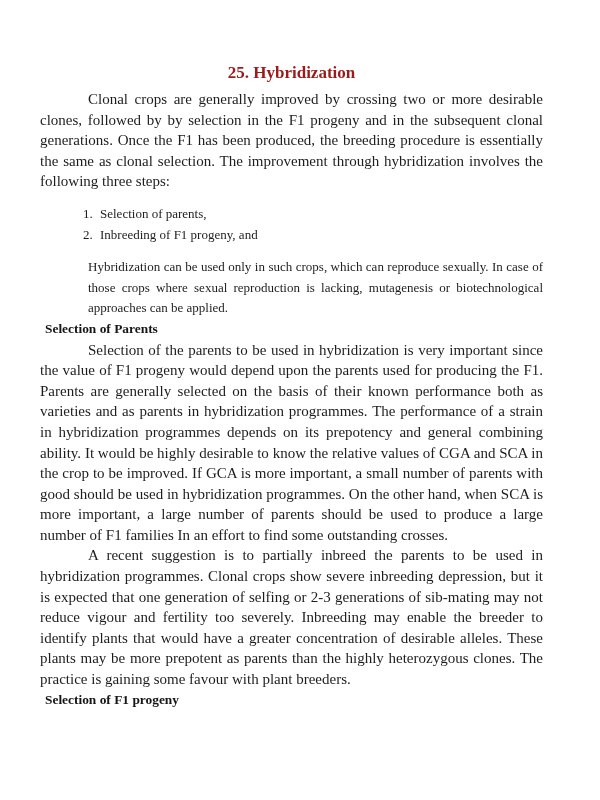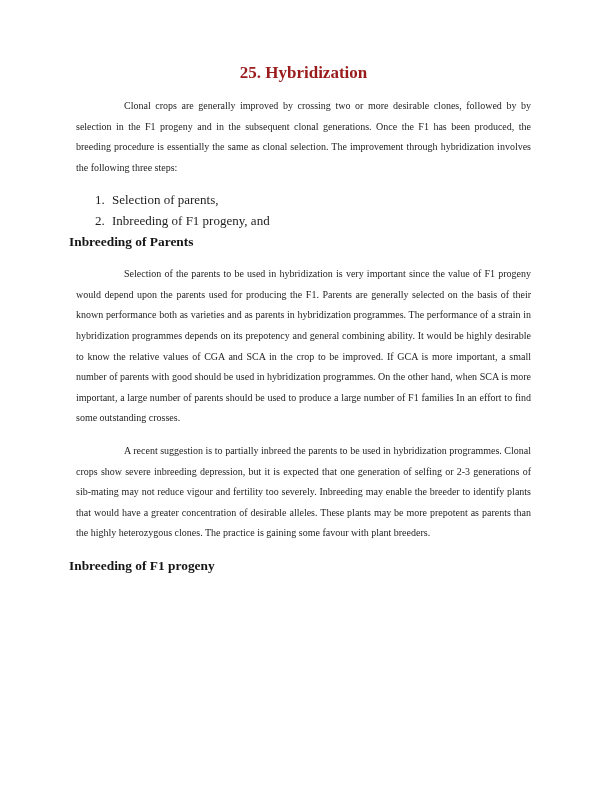--- a/index.html
+++ b/index.html
@@ -11,39 +11,39 @@
     height: 800px;
     background: #ffffff;
     font-family: "Liberation Serif", "DejaVu Serif", serif;
     color: #1d1d1d;
     overflow: hidden;
   }
   .page {
     box-sizing: border-box;
     width: 600px;
     height: 624px;
-    padding: 62px 57px 0 64px;
+    padding: 62px 57px 0 40px;
   }
   .doc-title {
     margin: 0 0 5px 0;
     text-align: center;
     font-size: 17px;
     line-height: 22px;
     font-weight: bold;
     color: #9a1b1b;
   }
   .para {
-    margin: 12px;
-    font-size: 10px;
+    margin: 0;
+    font-size: 15px;
     line-height: 20.6px;
     text-align: justify;
     text-indent: 48px;
   }
   ol.steps {
-    margin: 0;
+    margin: 12px;
     padding: 0 0 0 31px;
     list-style: none;
     font-size: 13px;
     line-height: 20.6px;
   }
   ol.steps li .num {
     display: inline-block;
     width: 17px;
   }
   .note-para {
@@ -72,23 +72,24 @@
 
   <ol class="steps">
     <li>
       <span class="num">1.</span><span>Selection of parents,</span>
     </li>
     <li>
       <span class="num">2.</span><span>Inbreeding of F1 progeny, and</span>
     </li>
   </ol>
 
+  <p class="note-para">Hybridization can be used only in such crops, which can reproduce sexually.  In case of those crops where sexual reproduction is lacking, mutagenesis or biotechnological approaches can be applied.</p>
 
-  <h2 class="section-heading">Inbreeding of Parents</h2>
+  <h2 class="section-heading">Selection of Parents</h2>
 
   <p class="para">Selection of the parents to be used in hybridization is very important since the value of F1 progeny would depend upon the parents used for producing the F1. Parents are generally selected on the basis of their known performance both as varieties and as parents in hybridization programmes. The performance of a strain in hybridization programmes depends on its prepotency and general combining ability. It would be highly desirable to know the relative values of CGA and SCA in the crop to be improved. If GCA is more important, a small number of parents with good should be used in hybridization programmes. On the other hand, when SCA is more important, a large number of parents should be used to produce a large number of F1 families  In an effort to find some outstanding crosses.</p>
 
   <p class="para">A recent suggestion is to partially inbreed the parents to be used in hybridization programmes. Clonal crops show severe inbreeding depression, but it is expected that one generation of selfing or 2-3 generations of sib-mating may not reduce vigour and fertility too severely. Inbreeding may enable the breeder to identify plants that would have a greater concentration of desirable alleles. These plants may be more prepotent as parents than the highly heterozygous clones. The practice is gaining some favour with plant breeders.</p>
 
-  <h2 class="section-heading">Inbreeding of F1 progeny</h2>
+  <h2 class="section-heading">Selection of F1 progeny</h2>
 
 
 </div>
 
 </body></html>

